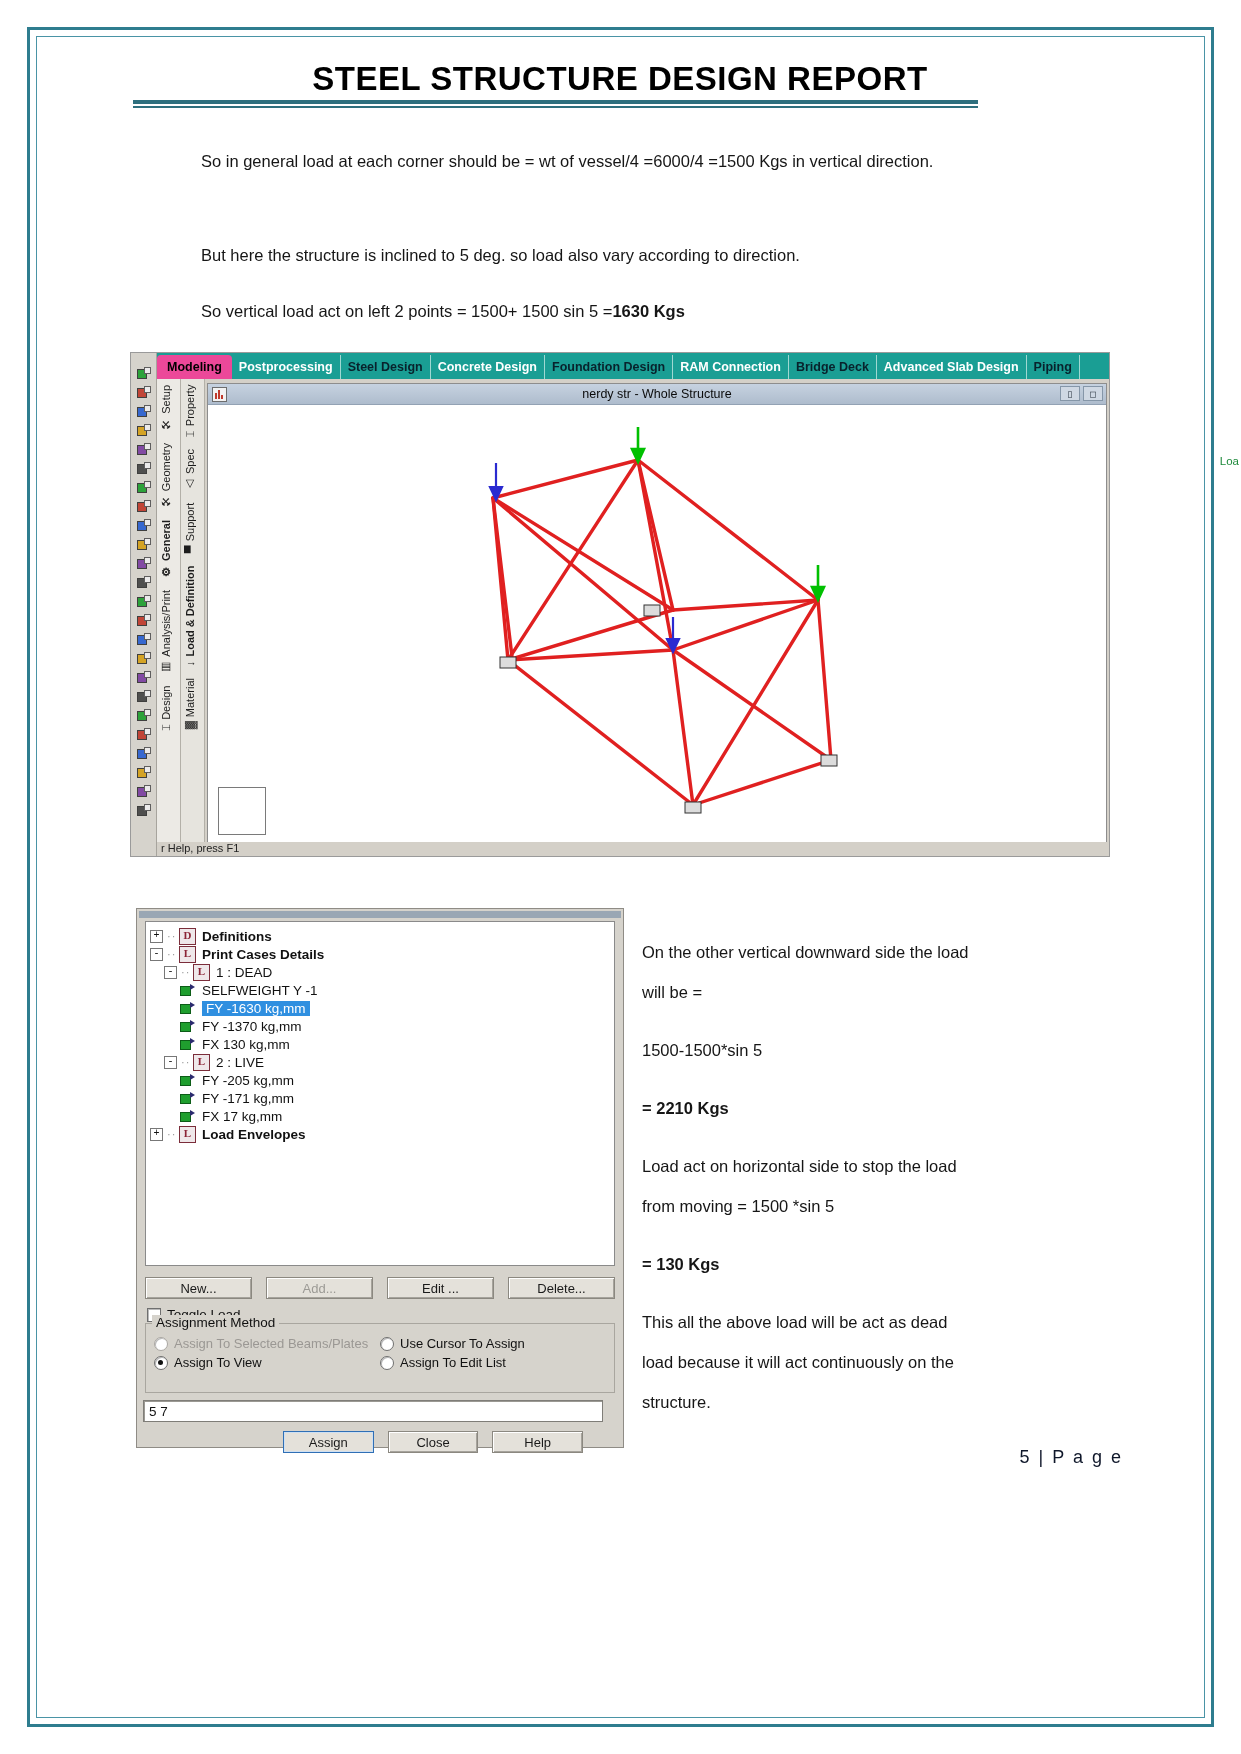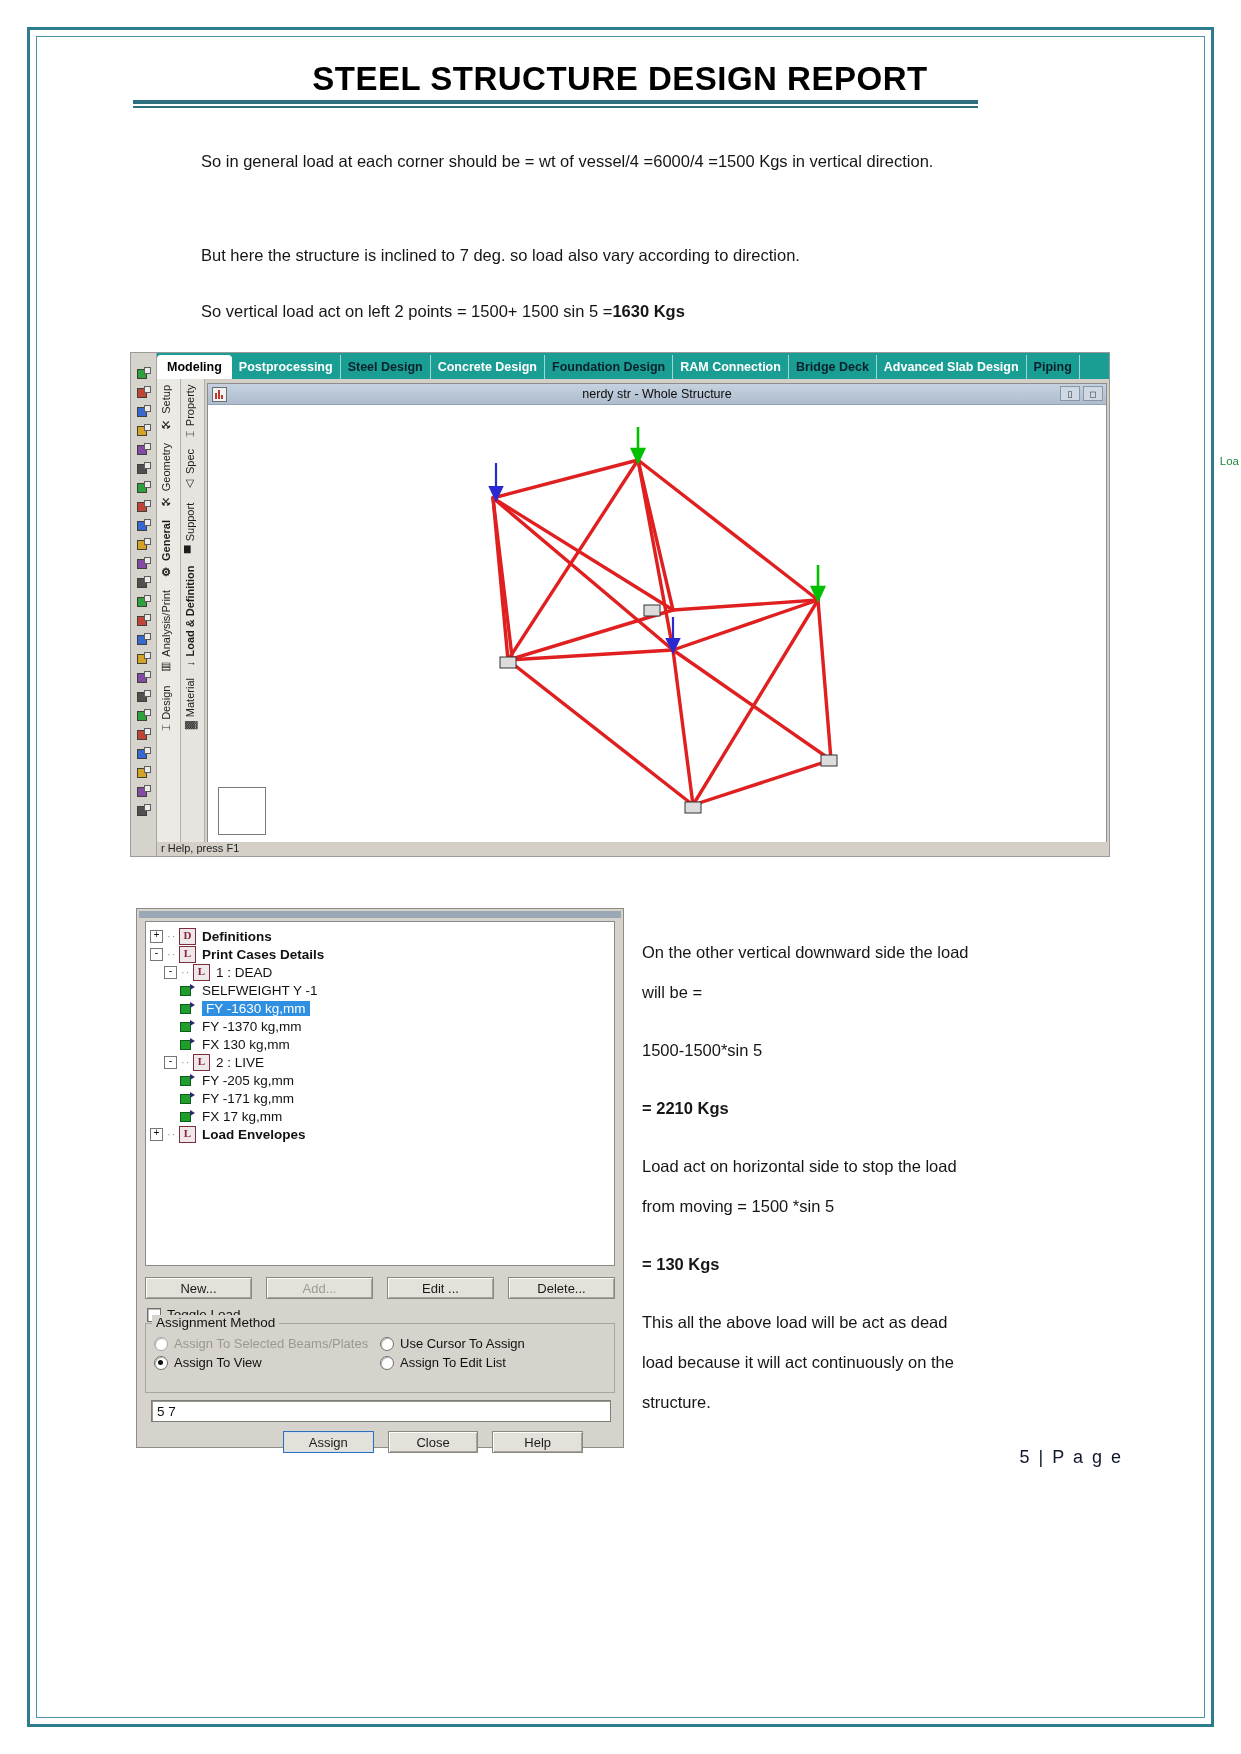--- a/index.html
+++ b/index.html
@@ -64,21 +64,21 @@
     box-sizing:border-box;
   }
   .tabbar .tab{
     font-size:12.5px;font-weight:bold;padding:4px 7px 4px 7px;
     white-space:nowrap;border-right:1px solid #9fd8d2;
     font-family:"Liberation Sans", sans-serif;line-height:16px;
   }
   .tabbar .tab.dark{color:#08222c;}
   .tabbar .tab.light{color:#ffffff;margin-top:6px;}
   .tabbar .tab.active{
-    background:#ffffff;color:#000;border:none;
+    background:#ec4899;color:#000;border:none;
     border-radius:4px 4px 0 0;padding:4px 10px;
   }
 
   
   .vtabs{
     position:absolute;top:26px;width:24px;height:479px;
     background:#eceae5;border-right:1px solid #b3b0a8;
     box-sizing:border-box;
   }
   .vtabs.col1{left:26px;}
@@ -185,21 +185,21 @@
   .rad{display:flex;align-items:center;font-size:13px;color:#111;}
   .rad.dim{color:#9b9894;}
   .rbox{
     width:12px;height:12px;border-radius:50%;border:1px solid #6f6f6f;background:#fff;
     margin-right:6px;position:relative;flex:0 0 auto;
     box-shadow:inset 1px 1px 0 #b9b9b9;
   }
   .rbox.on::after{content:"";position:absolute;left:3px;top:3px;width:5px;height:5px;border-radius:50%;background:#111;}
   .rbox.dim{border-color:#aaa7a2;}
   .textfield{
-    position:absolute;left:14px;top:491px;width:460px;height:22px;
+    position:absolute;left:6px;top:491px;width:460px;height:22px;
     background:#fff;border:1px solid #7f7d78;box-sizing:border-box;
     font-size:13.5px;color:#111;display:flex;align-items:center;padding-left:5px;
     box-shadow:inset 1px 1px 0 #9b9993;
   }
   .btnrow2{position:absolute;left:146px;top:522px;width:300px;display:flex;gap:14px;}
   .btn2{
     flex:1;height:22px;background:#e4e1da;border:1px solid #8b8880;
     box-shadow:inset 1px 1px 0 #fff, inset -1px -1px 0 #a6a39c;
     font-size:13px;color:#1a1a1a;display:flex;align-items:center;justify-content:center;
     box-sizing:border-box;
@@ -227,21 +227,21 @@
 <div class="page-frame-inner"></div>
 
 <div class="doc-title">STEEL STRUCTURE DESIGN REPORT</div>
 <div class="title-rule-wrap">
   <div class="title-rule-thick"></div>
   <div class="title-rule-gap"></div>
   <div class="title-rule-thin"></div>
 </div>
 
 <div class="para" id="p1">So in general load at each corner should be = wt of vessel/4 =6000/4 =1500 Kgs in vertical direction.</div>
-<div class="para" id="p2">But here the structure is inclined to 7 deg. so load also vary according to direction.</div>
+<div class="para" id="p2">But here the structure is inclined to 5 deg. so load also vary according to direction.</div>
 <div class="para" id="p3">
   <span>So vertical load act on left 2 points = 1500+ 1500 sin 5 =</span><b>1630 Kgs</b>
 </div>
 
 <div class="staad">
 
   <div class="staad-icon-col" id="icon-col">
       <div class="mini-ico">
         <i style="left:1px;top:2px;width:8px;height:8px;background:#1f9e2e;border:1px solid #333"></i>
         <i style="left:8px;top:0;width:5px;height:5px;background:#eee;border:1px solid #555"></i>

